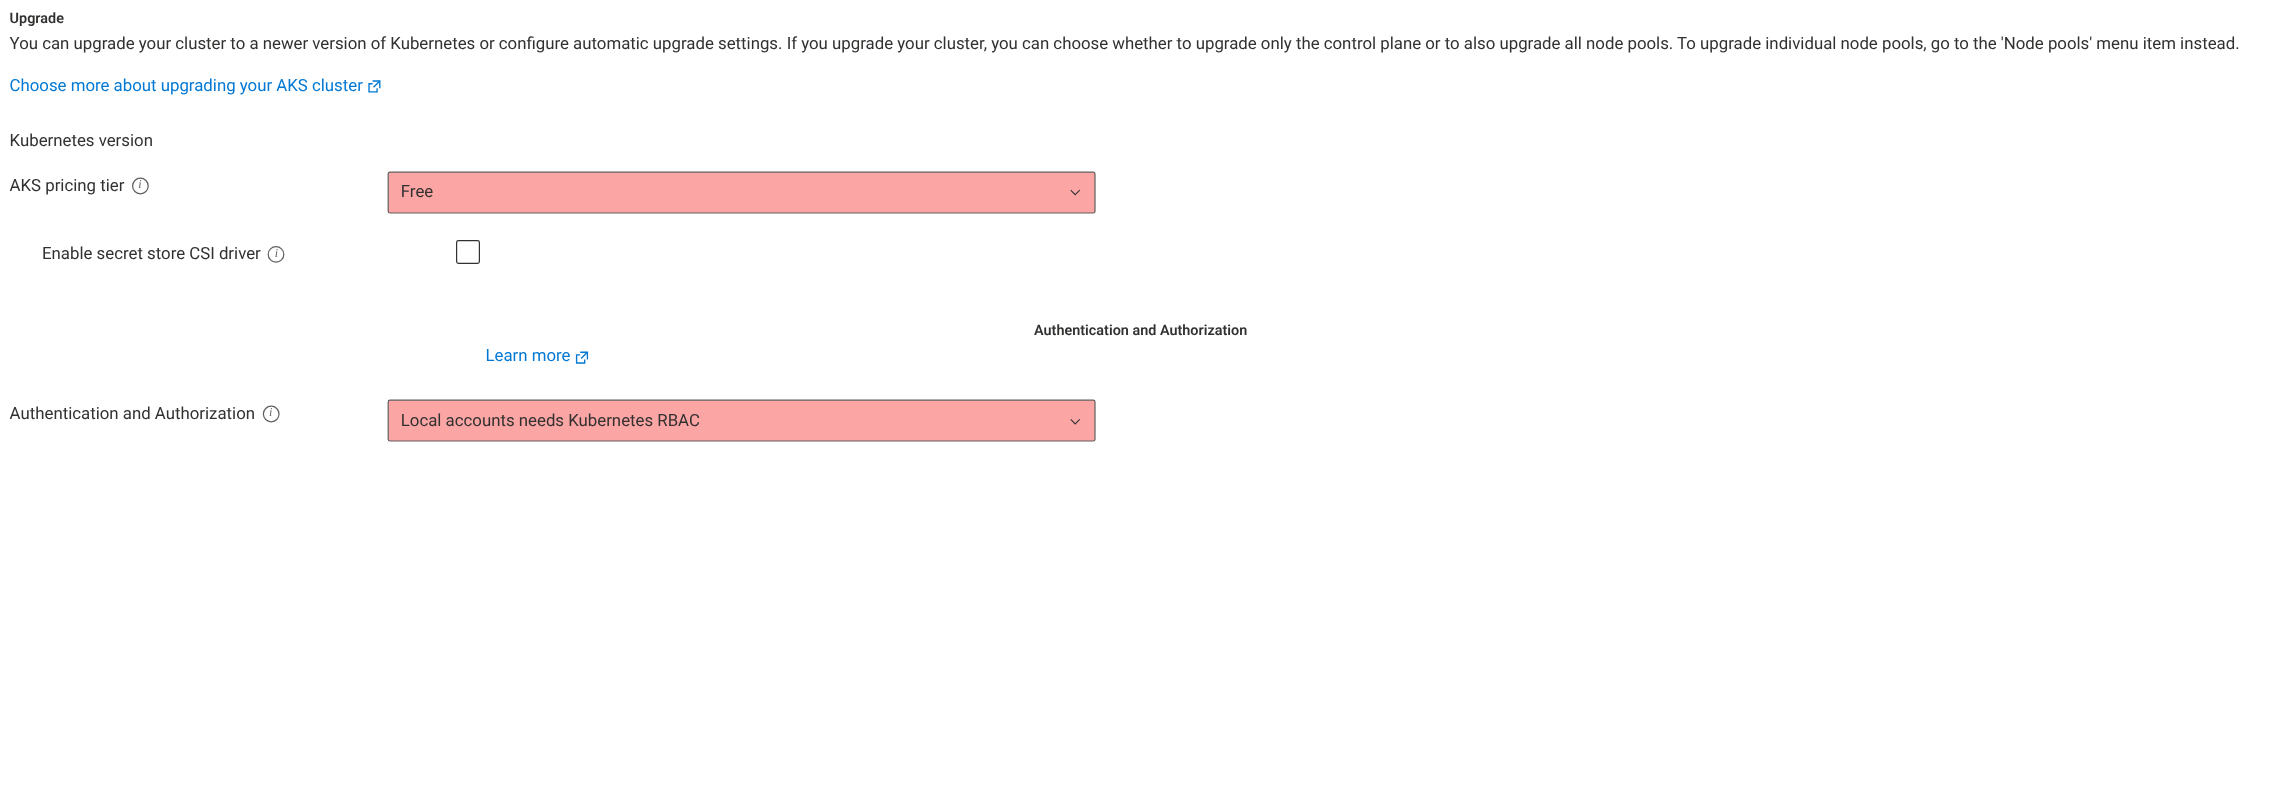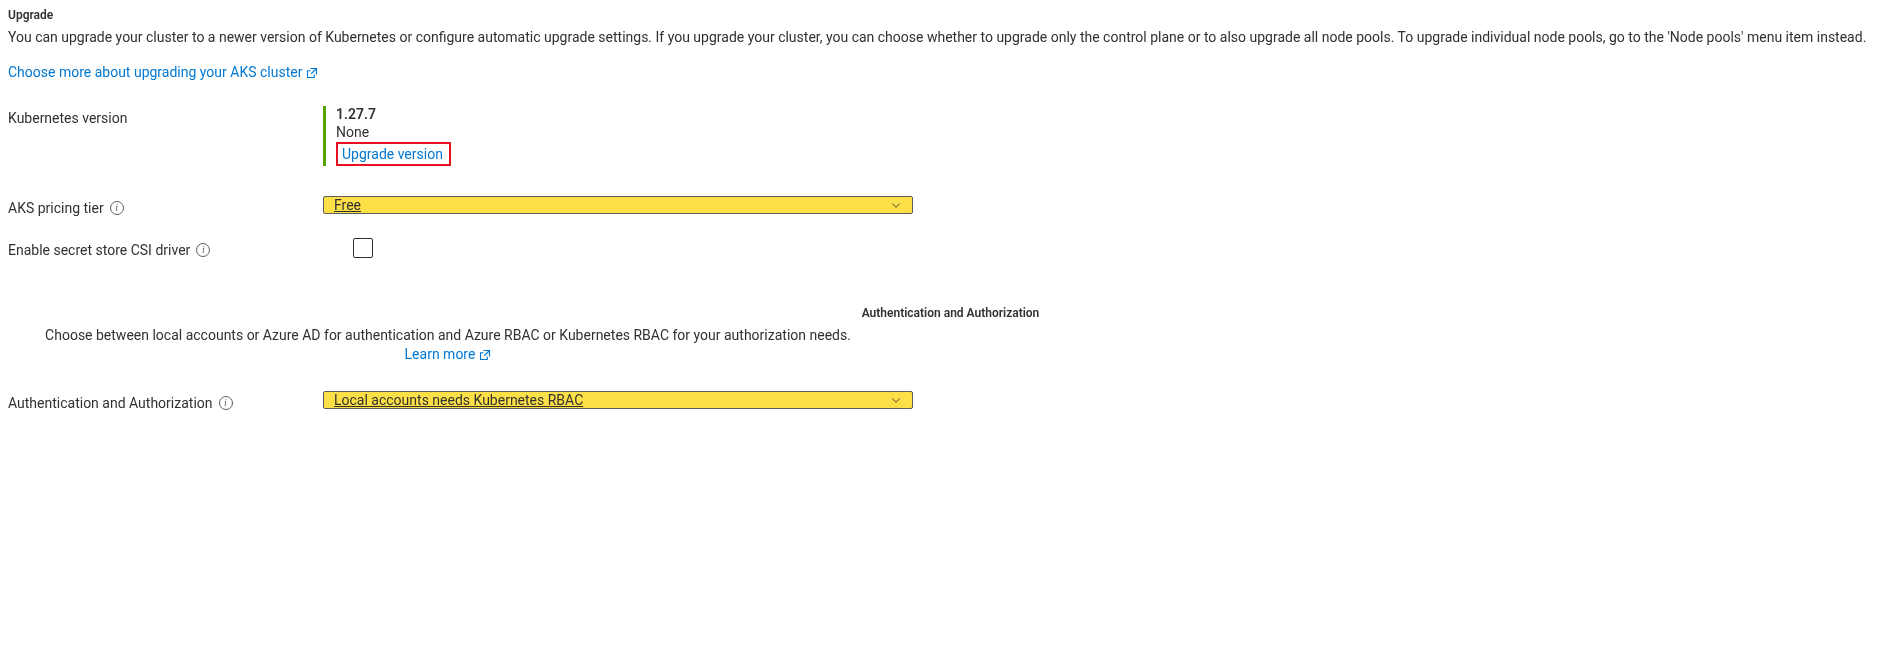--- a/index.html
+++ b/index.html
@@ -103,31 +103,30 @@
       justify-content: center;
       font-size: 10px;
       color: #605e5c;
       font-style: italic;
       font-family: Georgia, serif;
       cursor: default;
       line-height: 1;
     }
     .select-box {
       width: 590px;
-      height: 18px;
+      height: 35px;
       border: 1px solid #605e5c;
       border-radius: 2px;
       padding: 0 10px;
       display: flex;
       align-items: center;
       justify-content: space-between;
-      background: #fde047;
+      background: #fca5a5;
       cursor: pointer;
       font-size: 14px;
-      text-decoration: underline;
     }
     .chevron {
       width: 12px;
       height: 12px;
     }
     .chevron svg {
       display: block;
     }
     .checkbox {
       width: 20px;
@@ -156,67 +155,58 @@
     <span>Choose more about upgrading your AKS cluster</span>
     <span class="ext-icon">
       <svg viewBox="0 0 16 16" width="12" height="12" fill="none" stroke="#0078d4" stroke-width="1.5">
         <path d="M6 2h8v8"></path>
           <path d="M14 2L7 9"></path>
           <path d="M11 10v4H2V5h4"></path>
       </svg>
     </span>
   </a>
 
-  <div class="form-row" style="margin-top:24px;">
+  <div class="form-row" style="margin-top:24px;flex-direction:column;">
     <div class="form-label">
       <span>Kubernetes version</span>
     </div>
-    <div class="form-value version-block">
-      <div class="version-number">1.27.7</div>
-      <div class="version-sub">None</div>
-      <div class="upgrade-link-wrap">
-        <span class="upgrade-link">
-          <a>Upgrade version</a>
-        </span>
-      </div>
-    </div>
-  </div>
-
-  <div class="form-row" style="margin-top:30px;">
+  </div>
+
+  <div class="form-row" style="margin-top:17px;">
     <div class="form-label">
       <span>AKS pricing tier</span>
       <span class="info-icon">i</span>
     </div>
     <div class="form-value">
       <div class="select-box">
         <span>Free</span>
         <span class="chevron">
           <svg viewBox="0 0 16 16" width="12" height="12" fill="none" stroke="#323130" stroke-width="1.2">
             <path d="M3 6l5 5 5-5"></path>
           </svg>
         </span>
       </div>
     </div>
   </div>
 
-  <div class="form-row" style="margin-top:22px;">
+  <div class="form-row" style="margin-top:22px;margin-left:27px;">
     <div class="form-label">
       <span>Enable secret store CSI driver</span>
       <span class="info-icon">i</span>
     </div>
     <div class="form-value" style="padding-left:30px;">
       <div class="checkbox"></div>
     </div>
   </div>
 </div>
 
 <div class="section-gap">
   <div class="section-heading">Authentication and Authorization</div>
   <div class="section-description auth-desc">
-    <span>Choose between local accounts or Azure AD for authentication and Azure RBAC or Kubernetes RBAC for your authorization needs. </span><a class="link">
+    <a class="link">
       <span>Learn more</span>
       <span class="ext-icon">
         <svg viewBox="0 0 16 16" width="12" height="12" fill="none" stroke="#0078d4" stroke-width="1.5">
           <path d="M6 2h8v8"></path>
             <path d="M14 2L7 9"></path>
             <path d="M11 10v4H2V5h4"></path>
         </svg>
       </span>
     </a>
   </div>

